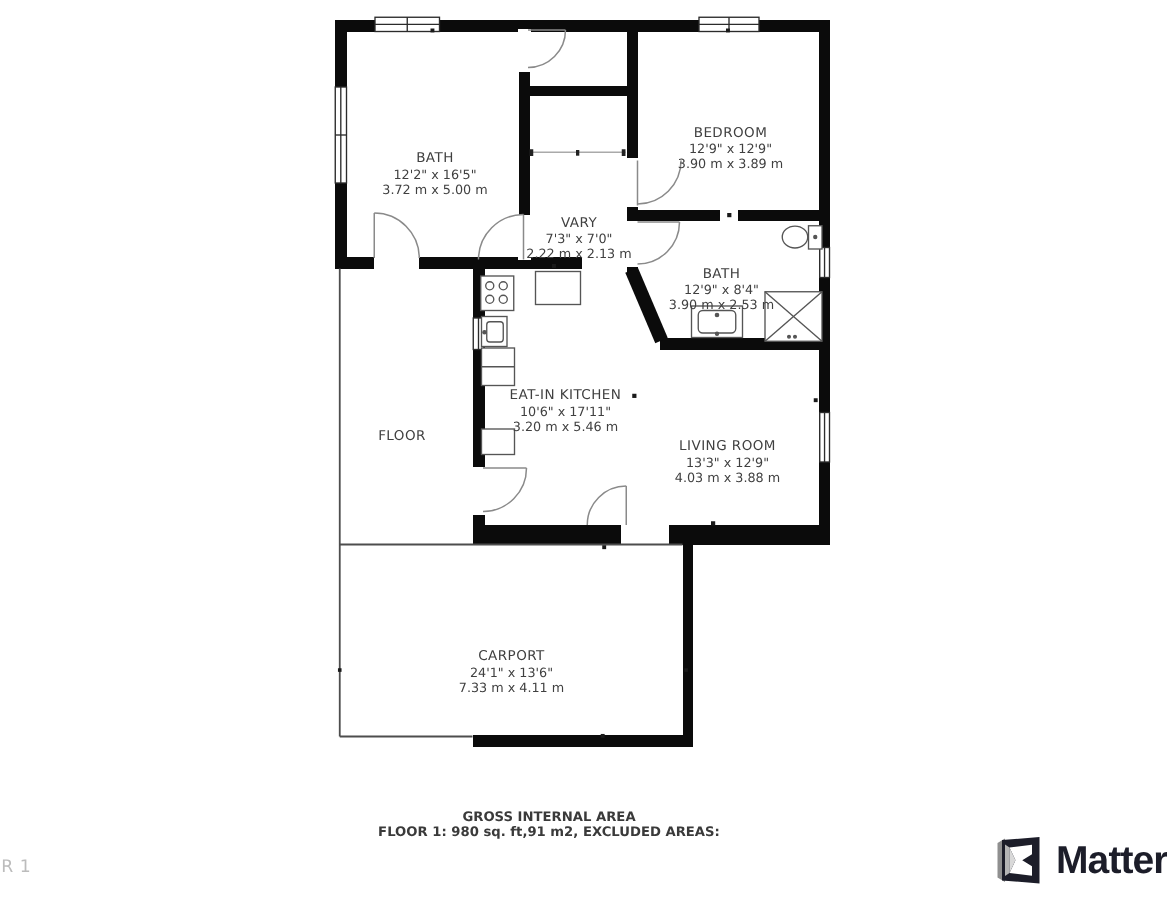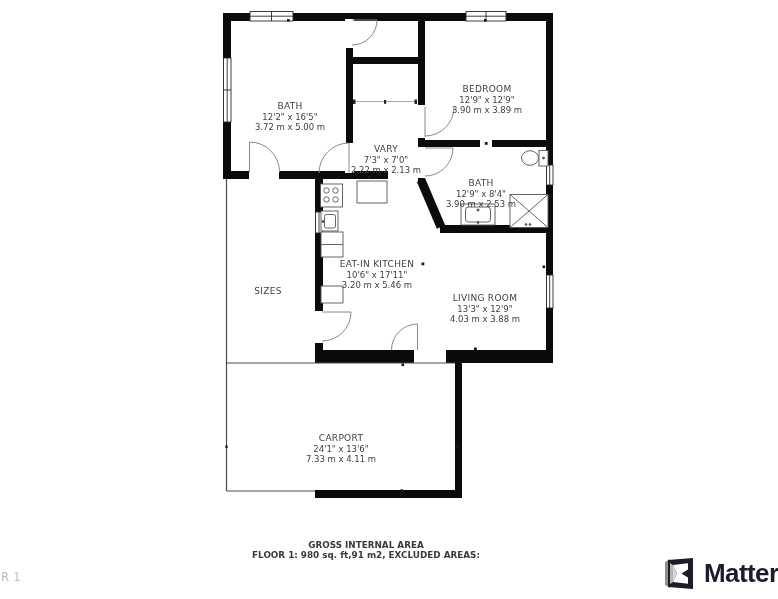--- a/index.html
+++ b/index.html
@@ -218,21 +218,21 @@
   <div class="rn">EAT-IN KITCHEN</div>
   <div class="rd">10'6" x 17'11"</div>
   <div class="rd">3.20 m x 5.46 m</div>
 </div>
 <div class="room-label" style="left:485px;top:280px">
   <div class="rn">LIVING ROOM</div>
   <div class="rd">13'3" x 12'9"</div>
   <div class="rd">4.03 m x 3.88 m</div>
 </div>
 <div class="room-label" style="left:268px;top:273px">
-  <div class="rn">SIZES</div>
+  <div class="rn">FLOOR</div>
 </div>
 <div class="room-label" style="left:341px;top:420px">
   <div class="rn">CARPORT</div>
   <div class="rd">24'1" x 13'6"</div>
   <div class="rd">7.33 m x 4.11 m</div>
 </div>
 
 <div class="footer">
   <div>GROSS INTERNAL AREA</div>
   <div>FLOOR 1: 980 sq. ft,91 m2, EXCLUDED AREAS:</div>

